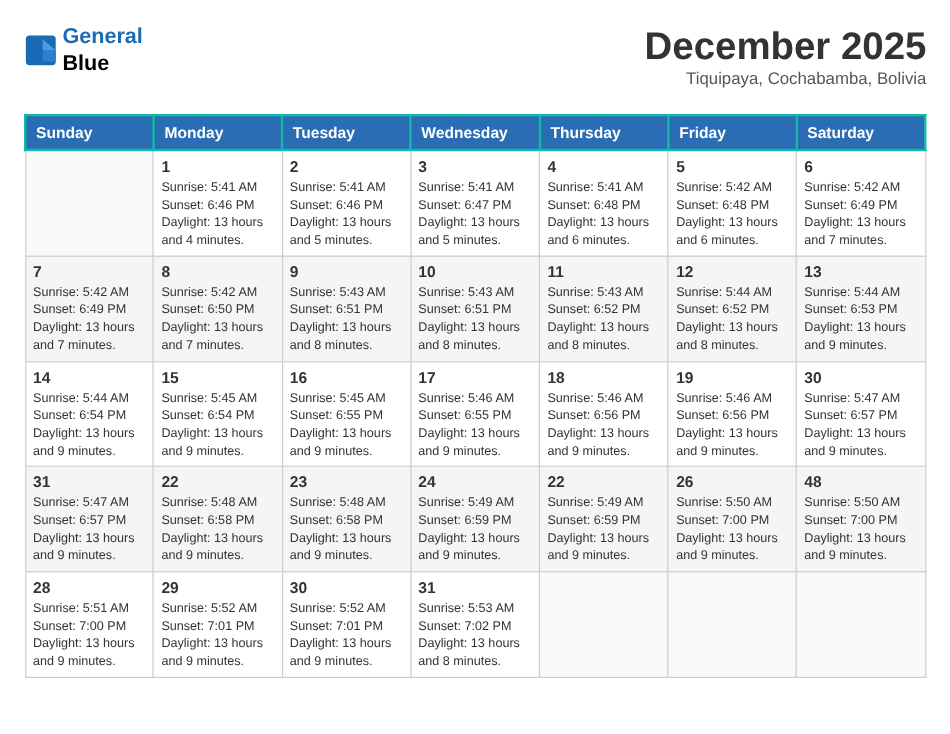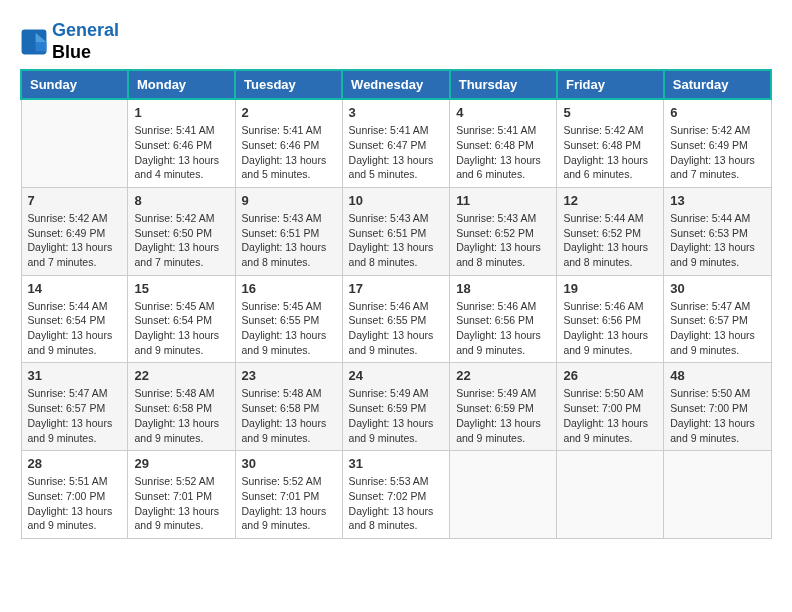--- a/index.html
+++ b/index.html
@@ -7,21 +7,21 @@
       font-family: Arial, sans-serif;
       background: #fff;
       width: 792px;
       min-height: 612px;
       padding: 20px;
     }
     .header {
       display: flex;
       justify-content: space-between;
       align-items: flex-start;
-      margin-bottom: 6px;
+      margin-bottom: 22px;
     }
     .logo {
       display: flex;
       align-items: center;
       gap: 4px;
     }
     .logo-text {
       font-size: 18px;
       font-weight: bold;
       color: #333;
@@ -95,20 +95,24 @@
     <svg class="logo-icon" viewBox="0 0 36 36">
       <rect x="2" y="2" width="32" height="32" rx="4" fill="#1a6ab5"></rect>
       <polygon points="20,6 34,18 20,18" fill="#4a9fe0"></polygon>
       <polygon points="20,18 34,18 34,30 20,30" fill="#2a7fd0"></polygon>
     </svg>
     <div class="logo-text">
       <div><span>General</span></div>
       <div><span style="color:#000000;">Blue</span></div>
     </div>
   </div>
+  <div class="title-block">
+    <div class="month-title">December 2025</div>
+    <div class="location">Tiquipaya, Cochabamba, Bolivia</div>
+  </div>
 </div>
 
 <table class="calendar">
   <thead>
     <tr>
     <th>Sunday</th>
         <th>Monday</th>
         <th>Tuesday</th>
         <th>Wednesday</th>
         <th>Thursday</th>

